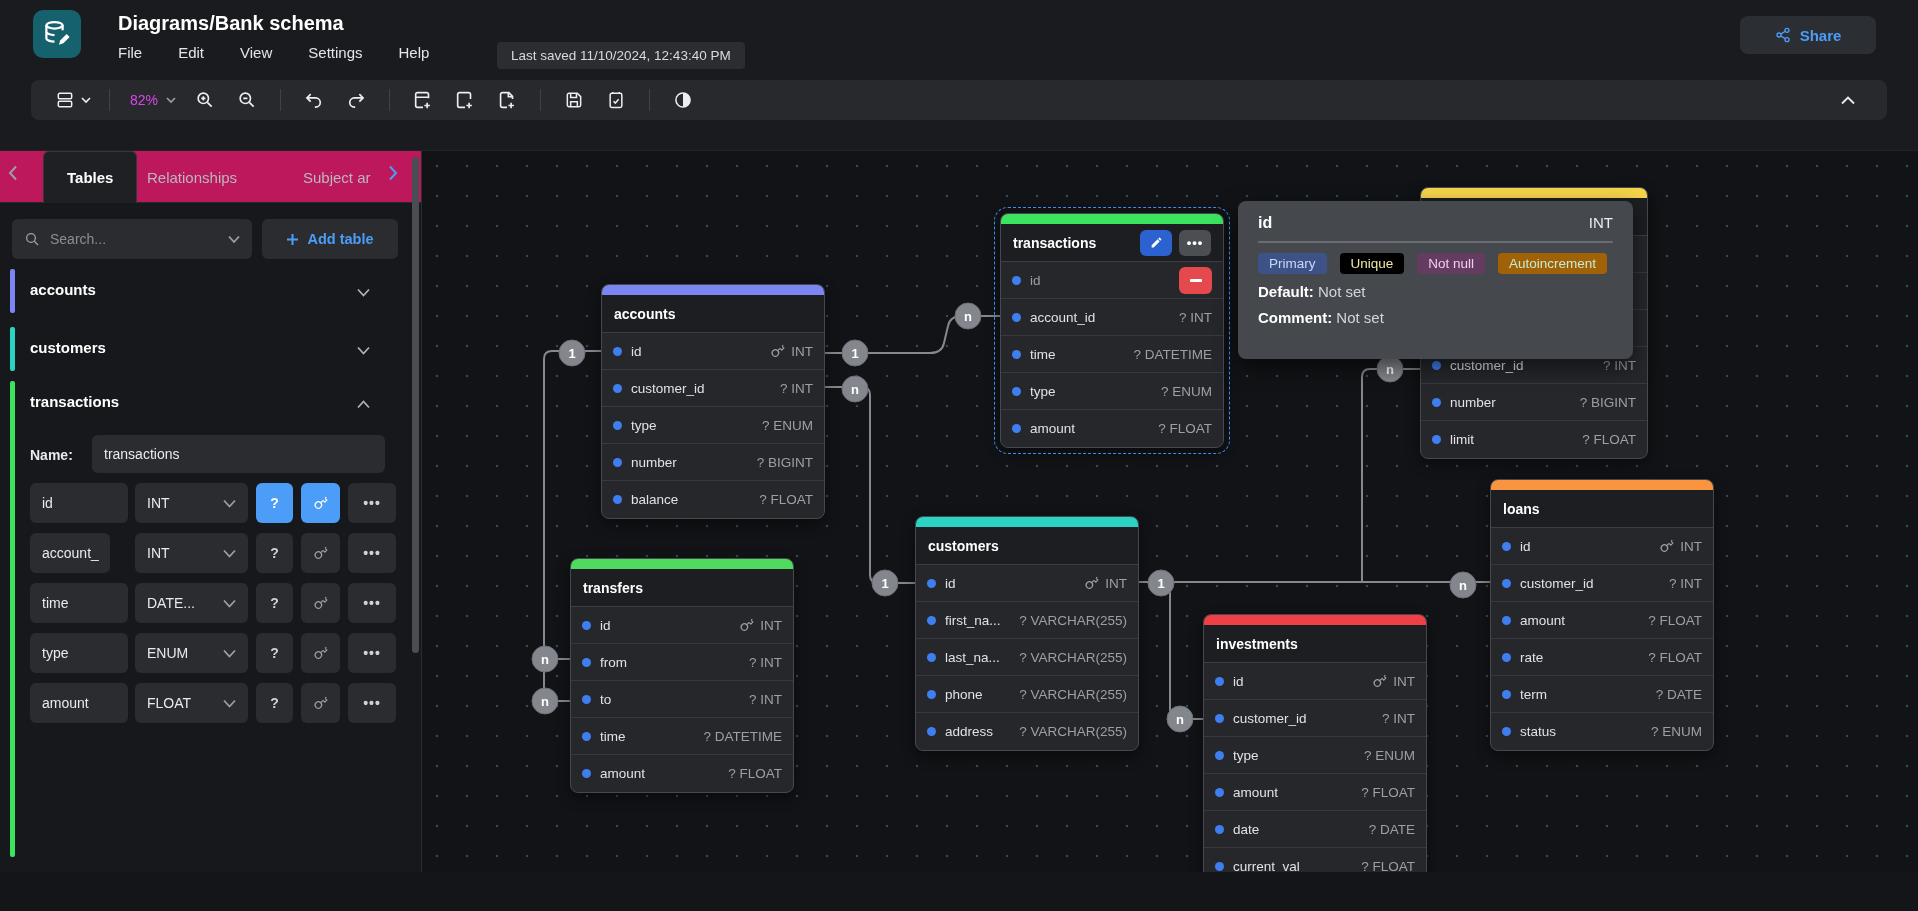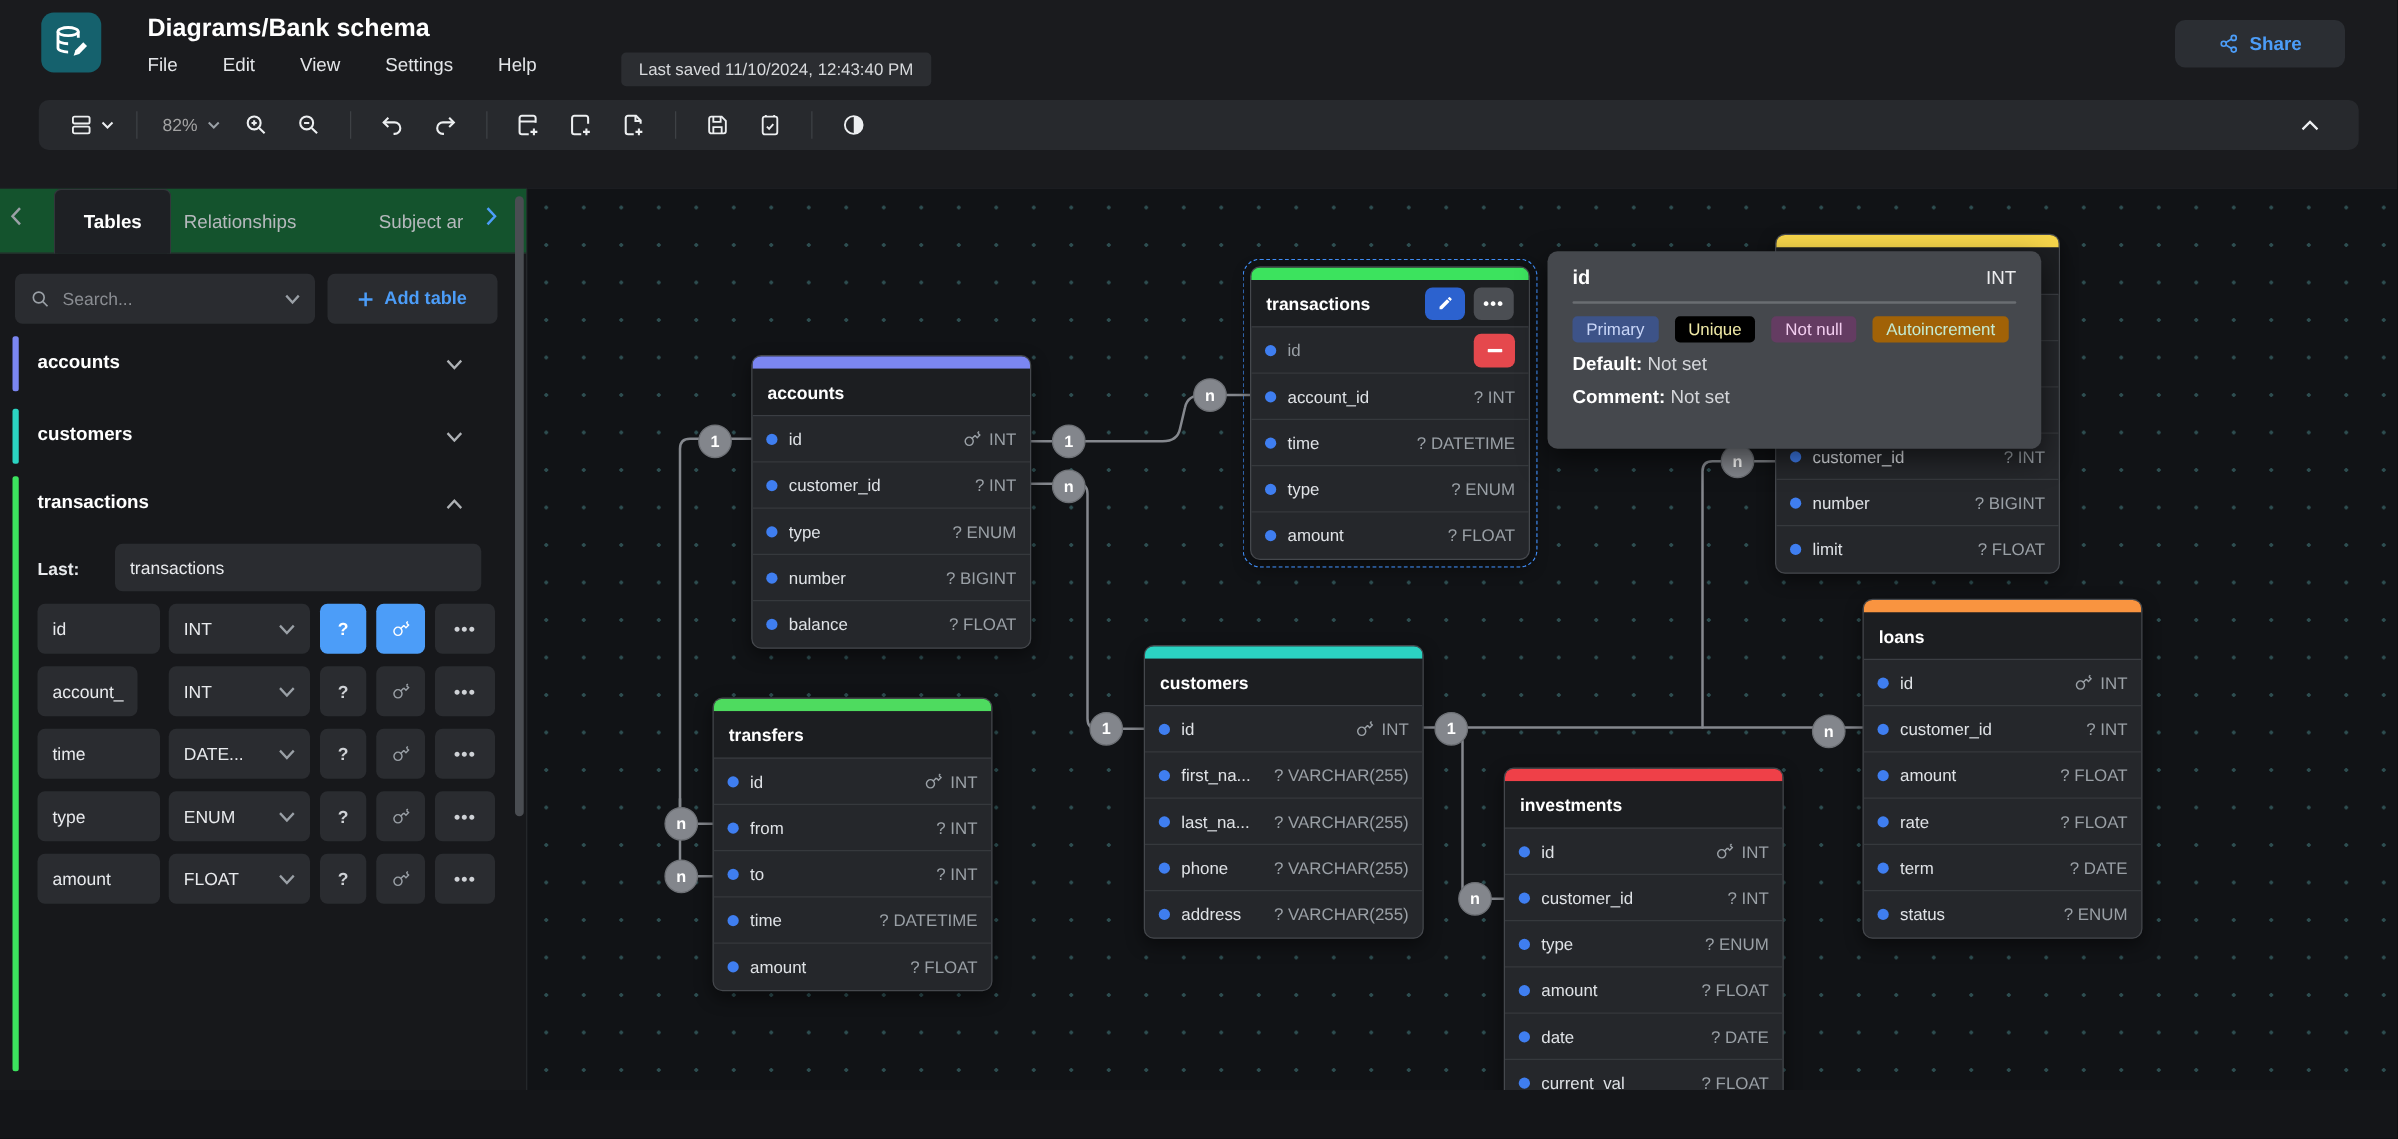--- a/index.html
+++ b/index.html
@@ -18,28 +18,28 @@
   .saved-chip { position:absolute; left:497px; top:42px; height:27px; line-height:27px;
                 background:#2b2d31; border-radius:4px; padding:0 14px; font-size:13.5px; color:#d8dadd; }
   .share-btn { position:absolute; right:42px; top:16px; width:136px; height:38px; background:#2b2e33;
                border-radius:8px; color:#4c9df8; display:flex; align-items:center; justify-content:center;
                gap:9px; font-size:15px; font-weight:700; cursor:pointer; }
   
   .toolbar { position:absolute; left:31px; top:80px; width:1856px; height:40px; background:#27292d;
              border-radius:8px; display:flex; align-items:center; padding:0 18px; }
   .tb-btn { height:32px; min-width:30px; display:flex; align-items:center; justify-content:center;
             border-radius:6px; color:#eceef0; cursor:pointer; margin:0 6px; }
-  .tb-zoom { font-size:14px; color:#a3a3a3; display:flex; align-items:center; gap:8px; margin:0 8px; cursor:pointer; }
+  .tb-zoom { font-size:14px; color:#d946ef; display:flex; align-items:center; gap:8px; margin:0 8px; cursor:pointer; }
   .tb-divider { width:1px; height:22px; background:#3e4145; margin:0 12px; }
   .tb-collapse { margin-left:auto; }
   svg.icon { display:block; }
   
   .sidebar { position:absolute; left:0; top:150px; width:422px; height:722px; background:#17181b;
              border-right:1px solid #2a2c30; border-top:1px solid #202226; }
-  .tabbar { position:absolute; left:0; top:0; width:100%; height:52px; background:#14532d;
+  .tabbar { position:absolute; left:0; top:0; width:100%; height:52px; background:#be185d;
             border-bottom:1px solid #26282c; }
   .tab-back { position:absolute; left:8px; top:14px; color:#9aa0a6; cursor:pointer; }
   .tab { position:absolute; top:0; height:52px; display:flex; align-items:center; font-size:15px; color:#b6b9bd; cursor:pointer; }
   .tab.active { background:#1e2024; border:1px solid #33363b; border-bottom:none; border-radius:6px 6px 0 0;
                 color:#fff; font-weight:700; padding:0 23px; }
   .tab-fwd { position:absolute; left:388px; top:14px; color:#4c9df8; cursor:pointer; }
   .search-box { position:absolute; left:12px; top:68px; width:240px; height:40px; background:#2a2c30;
                 border-radius:6px; display:flex; align-items:center; padding:0 12px; gap:10px; cursor:text; }
   .search-box .ph { color:#8a8d92; font-size:14px; flex:1; }
   .add-table-btn { position:absolute; left:262px; top:68px; width:136px; height:40px; background:#2a2c30;
@@ -281,21 +281,21 @@
               <path d="M1 1.5L6.5 7.5L12 1.5" stroke="currentColor" stroke-width="1.8" fill="none"></path>
             </svg></div>
         </div>
         <div class="acc-item" style="top: 230px; height: 476px;">
           <div class="acc-accent" style="background:#3ce35e"></div>
           <div class="acc-label">transactions</div>
           <div class="acc-chevron"><svg width="13" height="9" viewBox="0 0 13 9">
               <path d="M1 7.5L6.5 1.5L12 7.5" stroke="currentColor" stroke-width="1.8" fill="none"></path>
             </svg></div>
           <div>
-            <div class="editor-el ed-label" style="left:30px;top:66px">Last:</div>
+            <div class="editor-el ed-label" style="left:30px;top:66px">Name:</div>
             <div class="editor-el ed-input" style="left:92px;top:54px;width:293px;height:38px">transactions</div>
             <div class="editor-el ed-input" style="left:30px;top:102px;width:98px;height:40px">id</div>
             <div class="editor-el ed-box" style="left:135px;top:102px;width:113px;height:40px">INT<span class="ed-caret"><svg width="13" height="9" viewBox="0 0 13 9">
                   <path d="M1 1.5L6.5 7.5L12 1.5" stroke="currentColor" stroke-width="1.8" fill="none"></path>
                 </svg></span></div>
             <div class="editor-el ed-btn active" style="left:256px;top:102px;width:37px;height:40px">?</div>
             <div class="editor-el ed-btn active" style="left:301px;top:102px;width:39px;height:40px">
               <svg width="14" height="14" viewBox="0 0 24 24" fill="none" stroke="#ffffff" stroke-width="2">
                 <path d="M21 2l-2 2m-7.6 7.6a5.5 5.5 0 1 1-7.8 7.8 5.5 5.5 0 0 1 7.8-7.8zm0 0L15.5 7.5m0 0l3 3L22 7l-3-3"></path>
               </svg>

